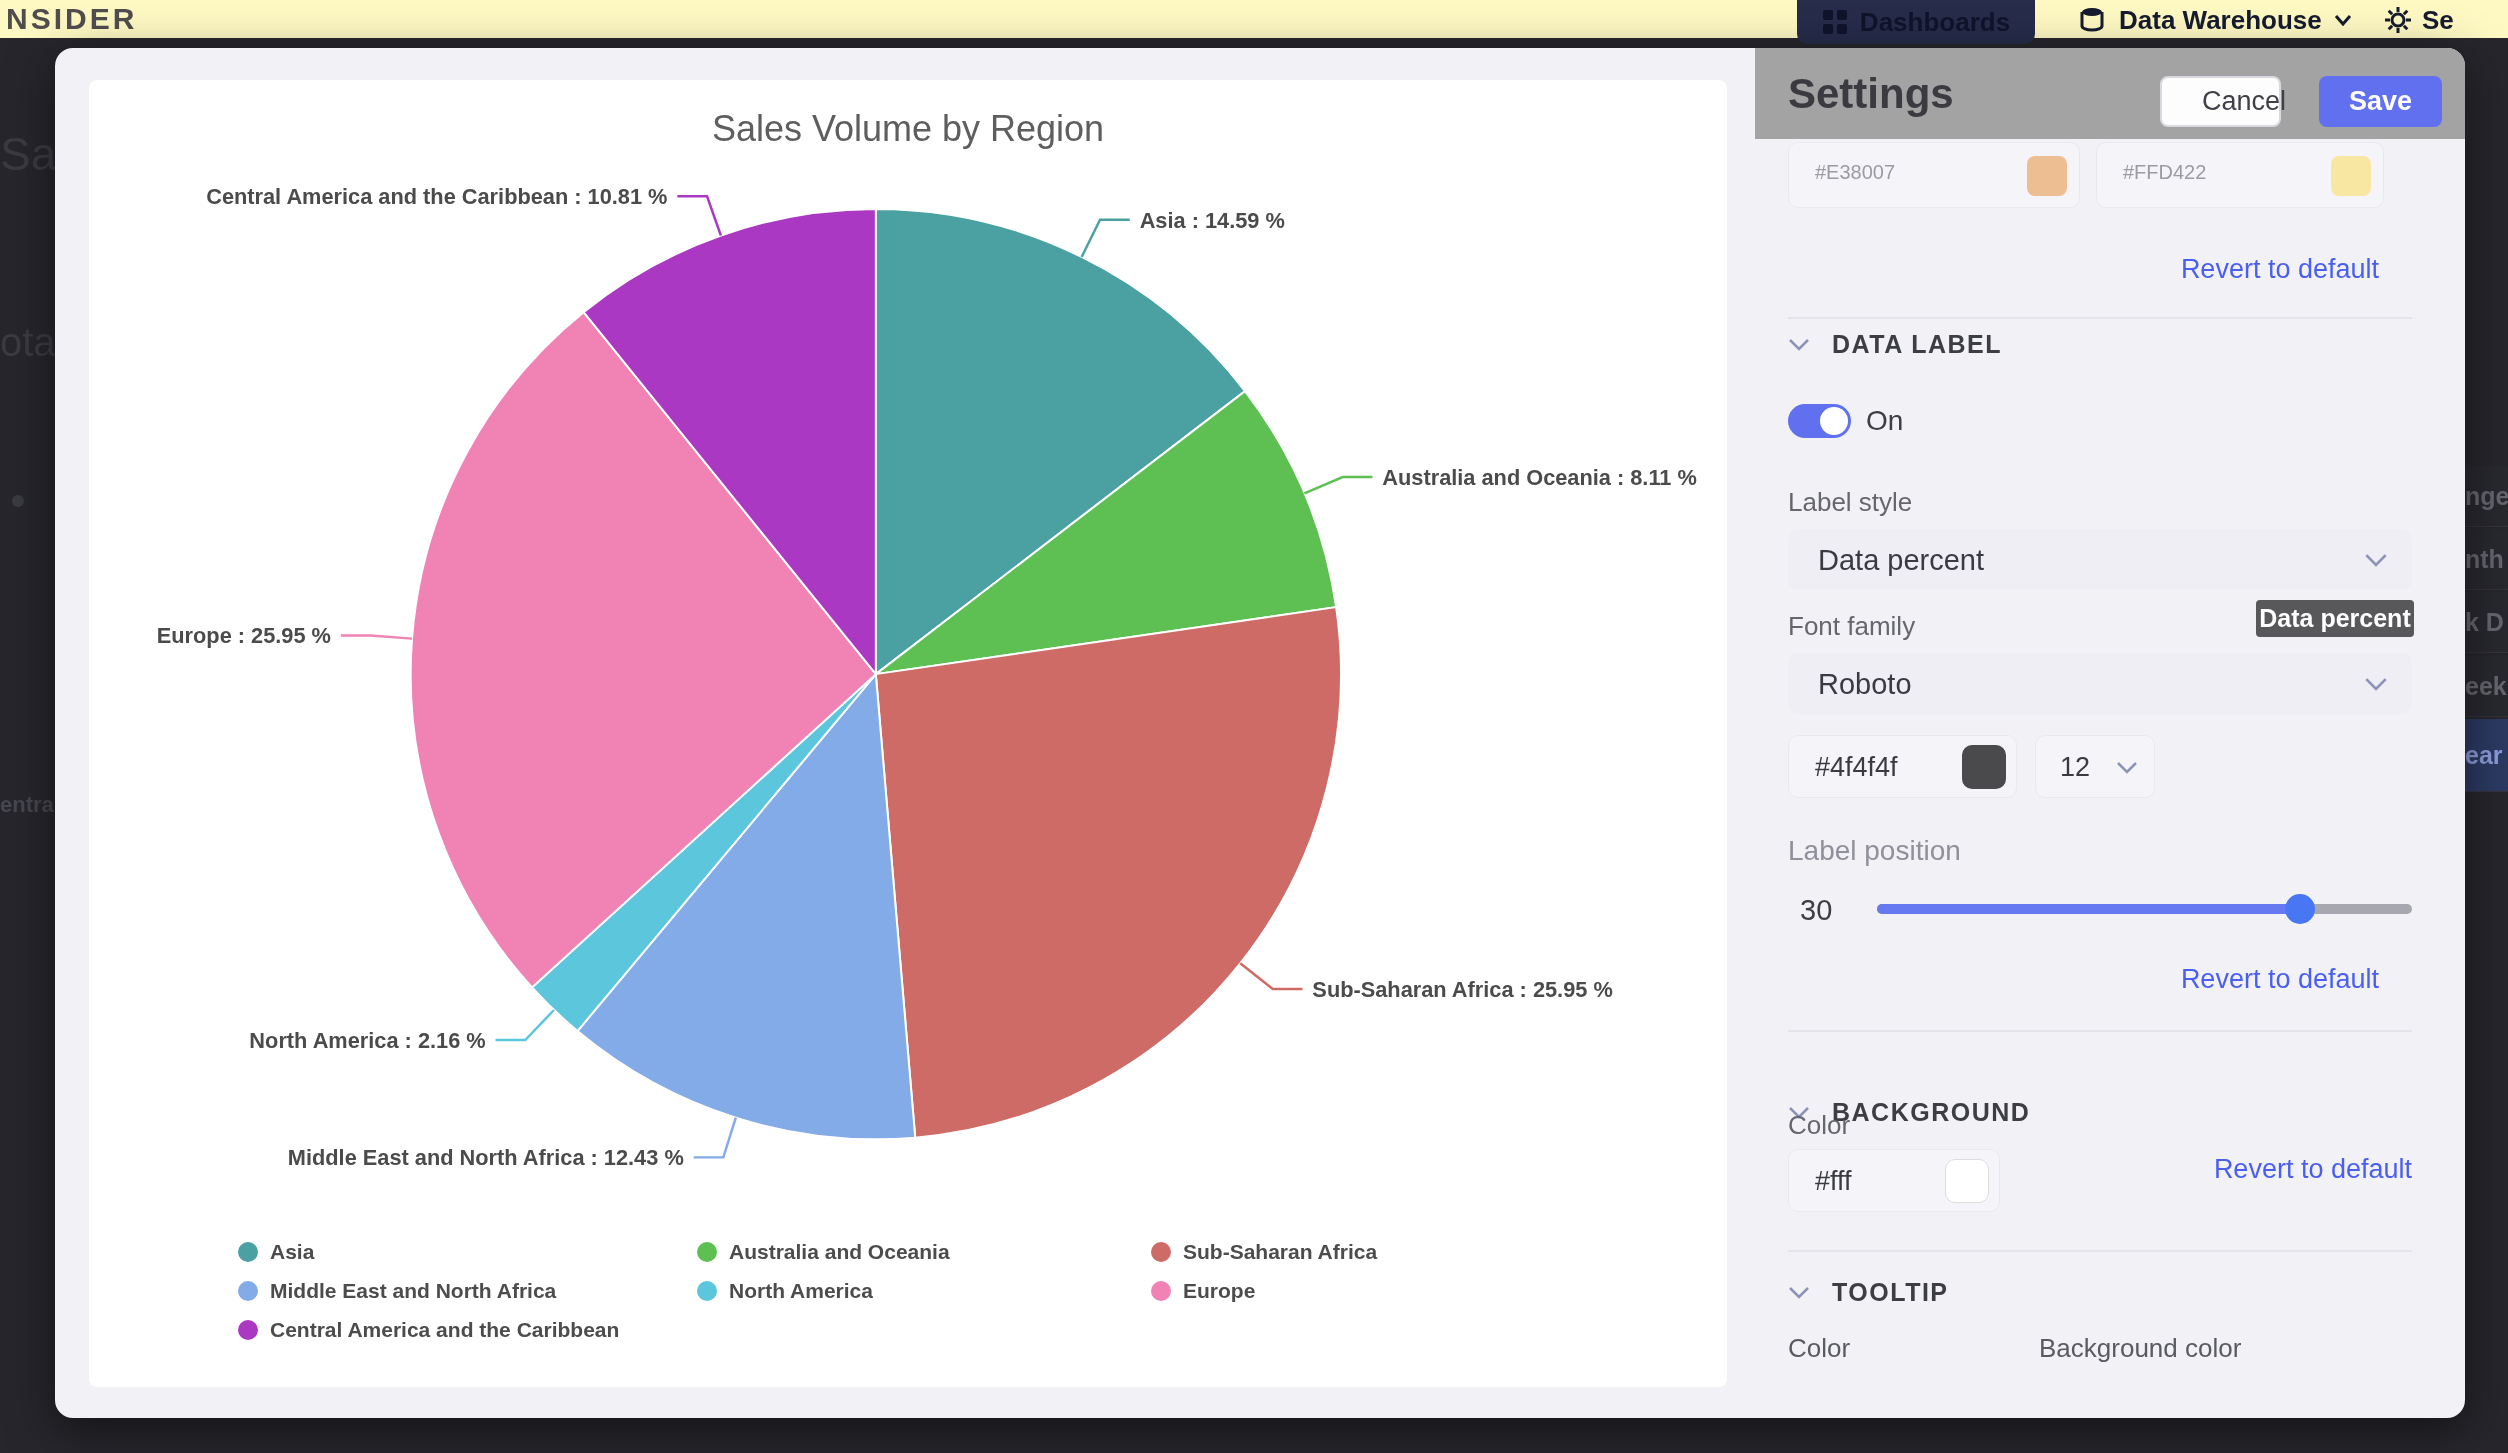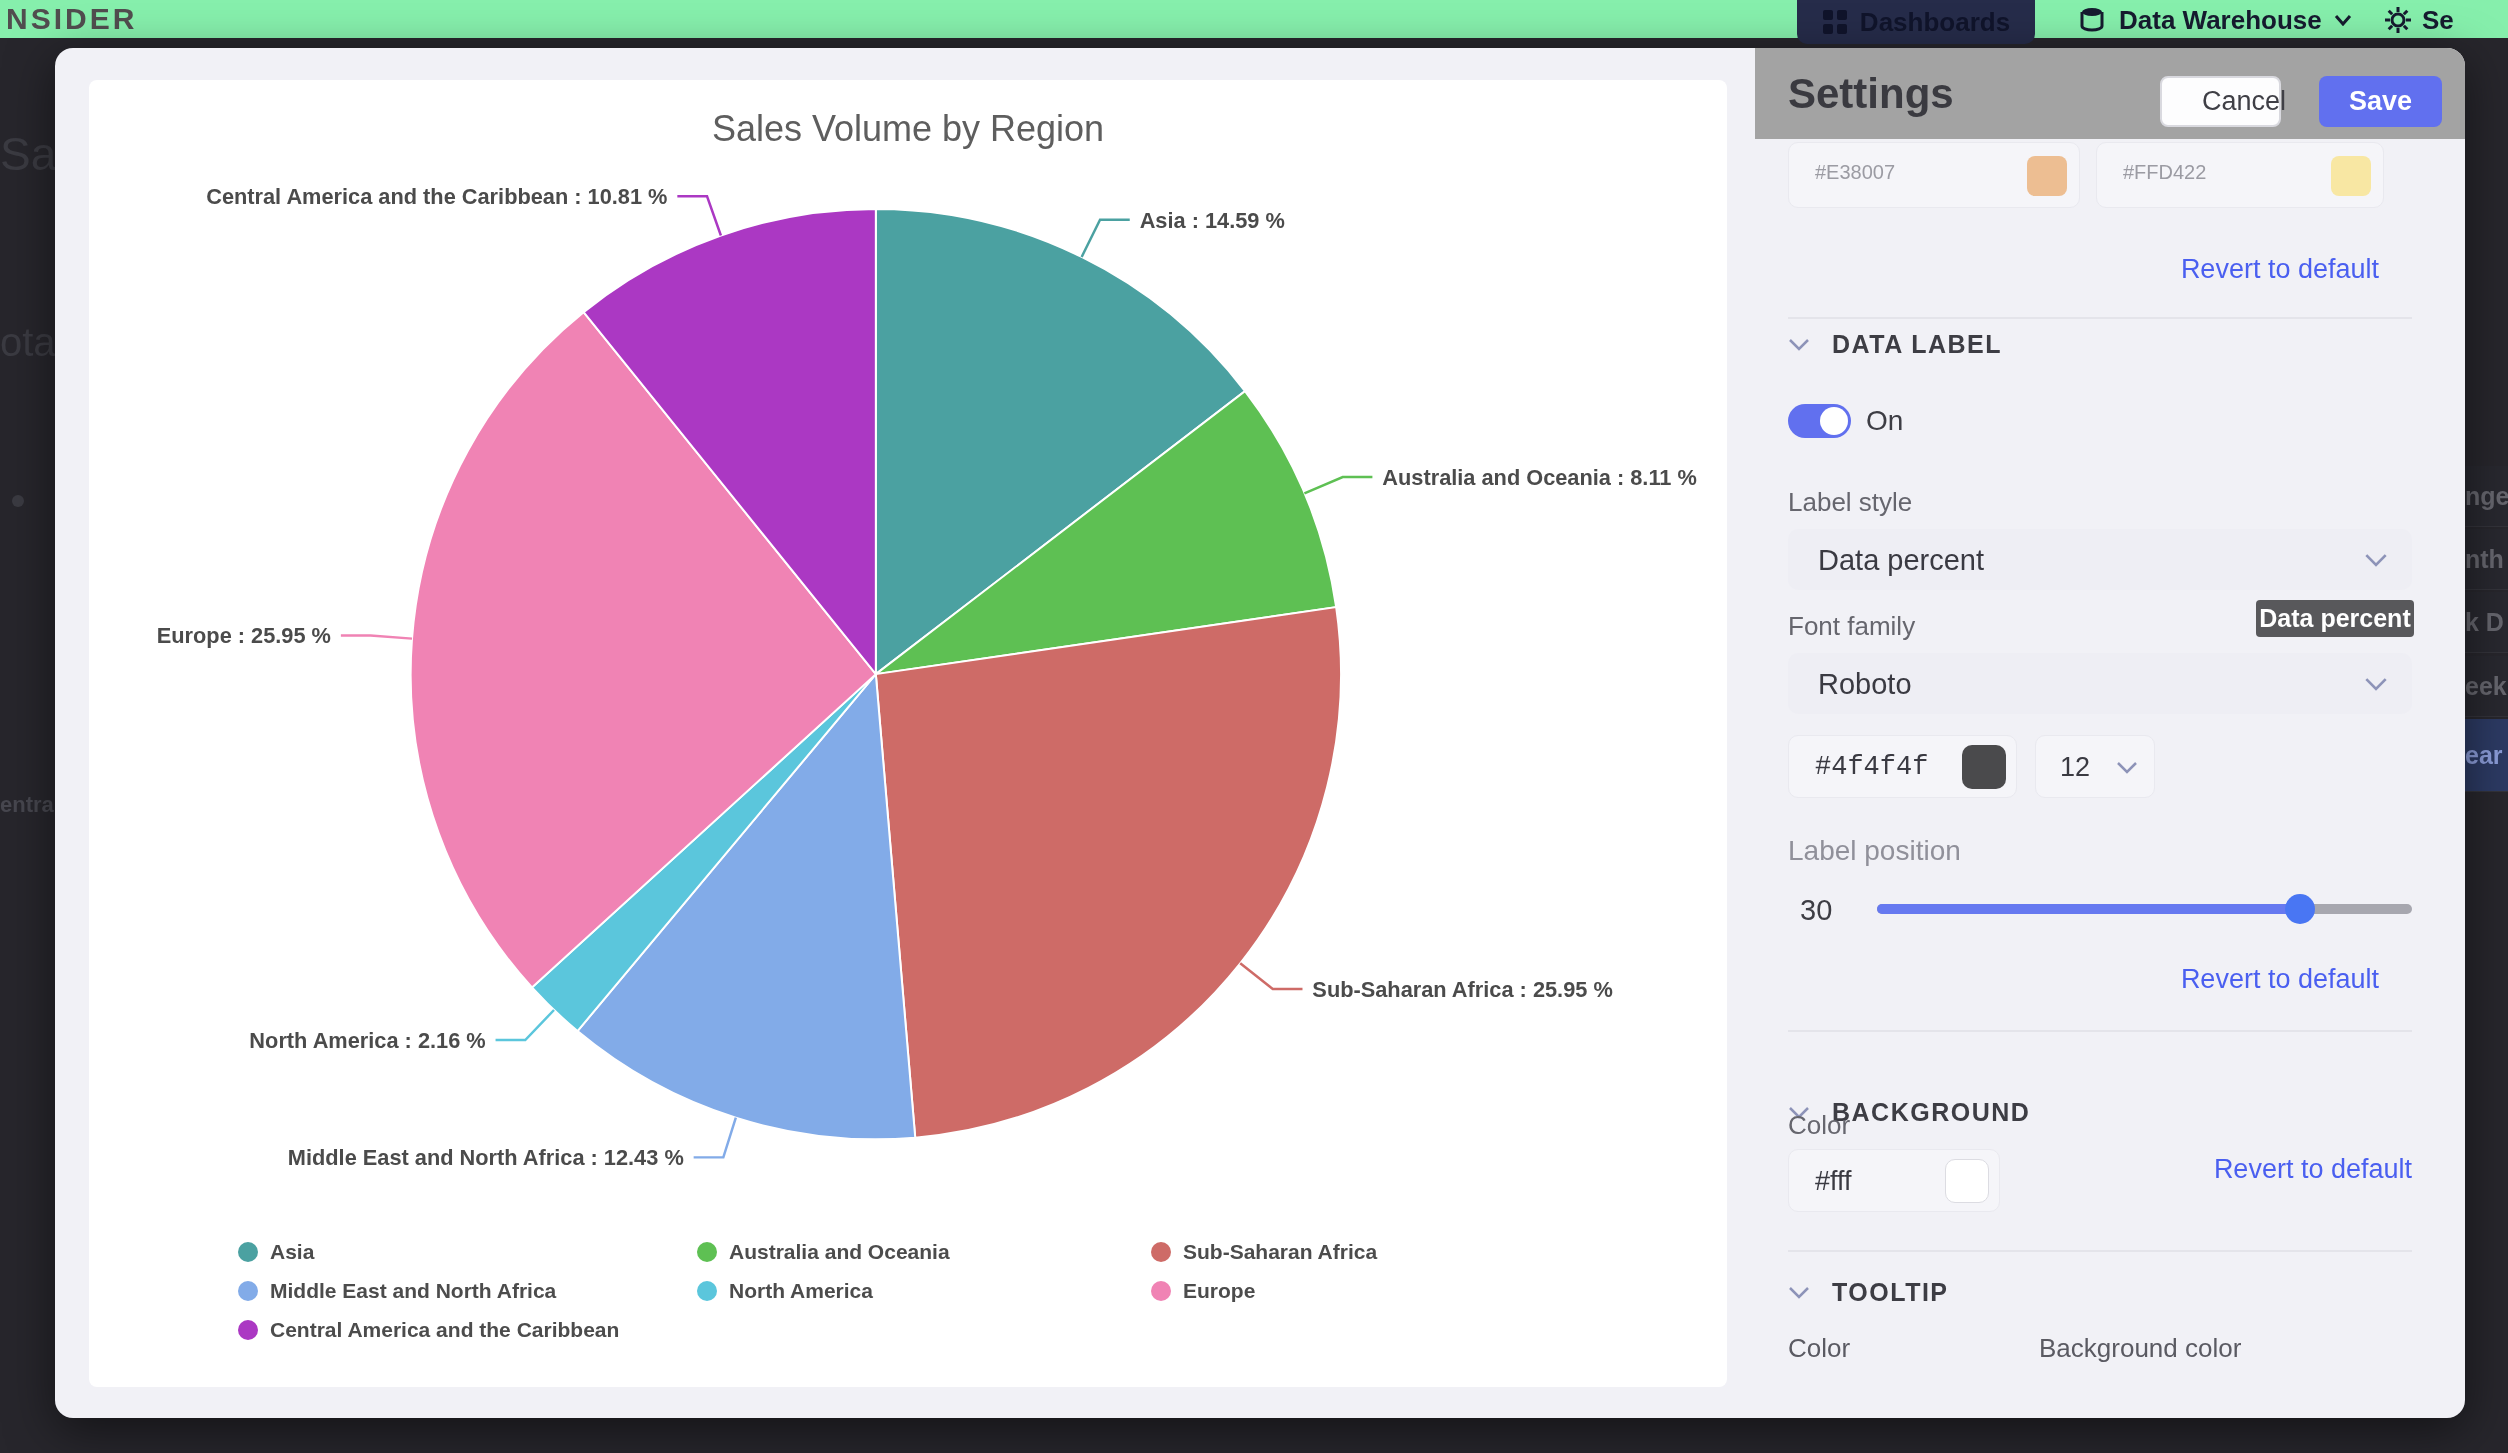--- a/index.html
+++ b/index.html
@@ -1,20 +1,20 @@
 <!DOCTYPE html>
 <html><head>
 <meta charset="utf-8">
 <style>
   * { margin:0; padding:0; box-sizing:border-box; }
   html,body { width:2509px; height:1453px; overflow:hidden; }
   body { font-family:"Liberation Sans", sans-serif; background:#27262c; position:relative; }
 
   
-  .topbar { position:absolute; left:0; top:0; width:2509px; height:38px; background:#86efac; }
+  .topbar { position:absolute; left:0; top:0; width:2509px; height:38px; background:#fef9c3; }
   .brand { position:absolute; left:6px; top:2px; font-size:30px; font-weight:bold; letter-spacing:3px; color:#514d4f; }
   .nav-pill { position:absolute; left:1797px; top:0; width:238px; height:44px; background:#262c4a; border-radius:0 0 10px 10px; display:flex; align-items:center; justify-content:center; gap:12px; color:#10142b; font-size:26px; font-weight:bold; }
   .nav-dw { position:absolute; left:2079px; top:0; height:40px; display:flex; align-items:center; gap:12px; color:#161b2f; font-size:26px; font-weight:bold; }
   .nav-gear { position:absolute; left:2384px; top:0; height:40px; display:flex; align-items:center; gap:10px; color:#161b2f; font-size:26px; font-weight:bold; }
   .left-strip { position:absolute; left:0; top:38px; width:55px; height:1416px; background:#27262c; overflow:hidden; }
   .frag-sal { position:absolute; left:0; top:89px; font-size:46px; color:#3b3b42; }
   .frag-ota { position:absolute; left:0; top:282px; font-size:40px; color:#3b3b42; }
   .frag-dot { position:absolute; left:12px; top:457px; width:12px; height:12px; border-radius:50%; background:#3b3b42; }
   .frag-entral { position:absolute; left:0; top:754px; font-size:22px; font-weight:bold; color:#47474f; }
   .right-strip { position:absolute; left:2465px; top:38px; width:44px; height:1416px; background:#27262c; overflow:hidden; }
@@ -69,21 +69,21 @@
   .fl-position { top:787px; color:#90909a; font-size:28px; }
 
   .dropdown { position:absolute; left:33px; width:624px; height:61px; background:#eeeef4; border-radius:10px; cursor:pointer; }
   .dropdown .dval { position:absolute; left:30px; top:15px; font-size:29px; color:#3a3a42; }
   .dd-style { top:481px; } .dd-font { top:605px; }
   .dd-chev { position:absolute; right:24px; top:24px; }
 
   .tooltip-bubble { position:absolute; left:501px; top:552px; width:158px; height:37px; background:#58585b; border-radius:4px; color:#ffffff; font-size:25px; font-weight:bold; display:flex; align-items:center; justify-content:center; z-index:3; }
 
   .mini-input { position:absolute; background:#f1f1f6; background:#f5f5f9; border:1px solid #e9e9ef; border-radius:10px; height:63px; }
-  .mi-fontcolor { left:33px; top:687px; width:229px;font-family:Liberation Mono, monospace; }
+  .mi-fontcolor { left:33px; top:687px; width:229px; }
   .mi-fontcolor .val { position:absolute; left:26px; top:16px; font-size:27px; color:#3a3a42; }
   .mi-fontcolor .swatch { position:absolute; right:10px; top:9px; width:44px; height:44px; border-radius:10px; background:#4a4a4c; }
   .mi-fontsize { left:280px; top:687px; width:120px; cursor:pointer; }
   .mi-fontsize .val { position:absolute; left:24px; top:16px; font-size:27px; color:#3a3a42; }
   .mi-fontsize .chv { position:absolute; right:16px; top:25px; }
   .mi-bg { left:33px; top:1101px; width:212px; }
   .mi-bg .val { position:absolute; left:26px; top:16px; font-size:27px; color:#3a3a42; }
   .mi-bg .swatch { position:absolute; right:10px; top:9px; width:44px; height:44px; border-radius:10px; background:#ffffff; border:1px solid #dcdce2; }
 
   .slider-value { position:absolute; left:45px; top:846px; font-size:29px; color:#3d3d44; }

